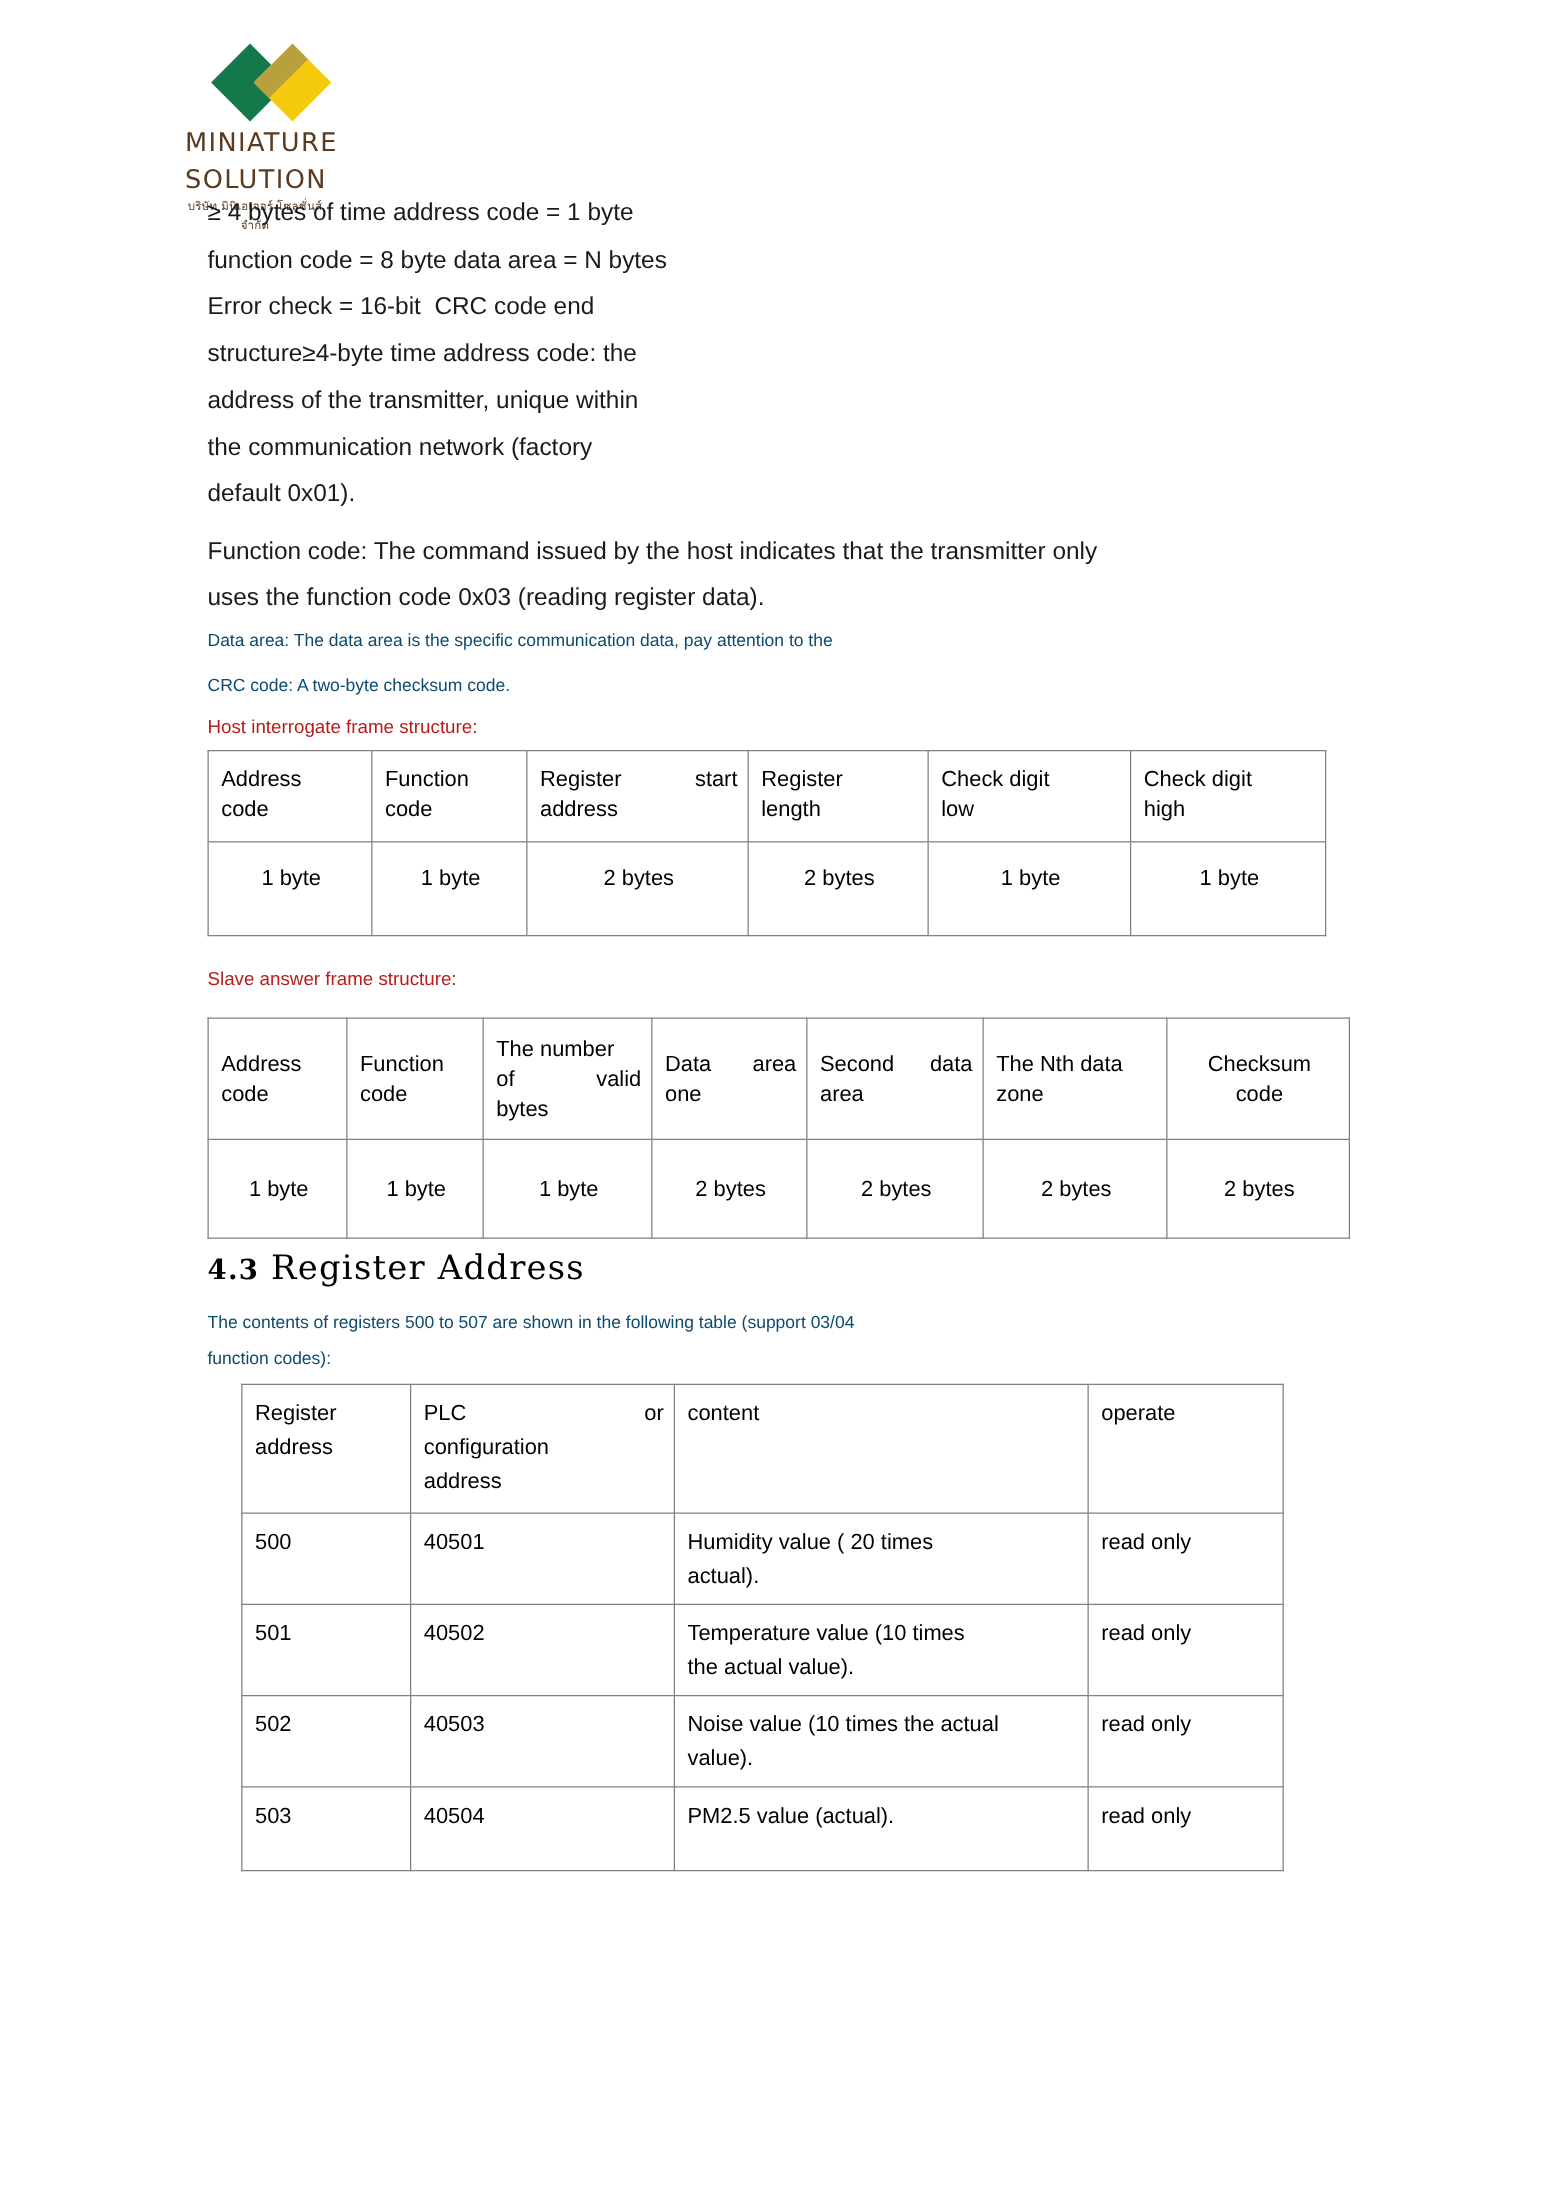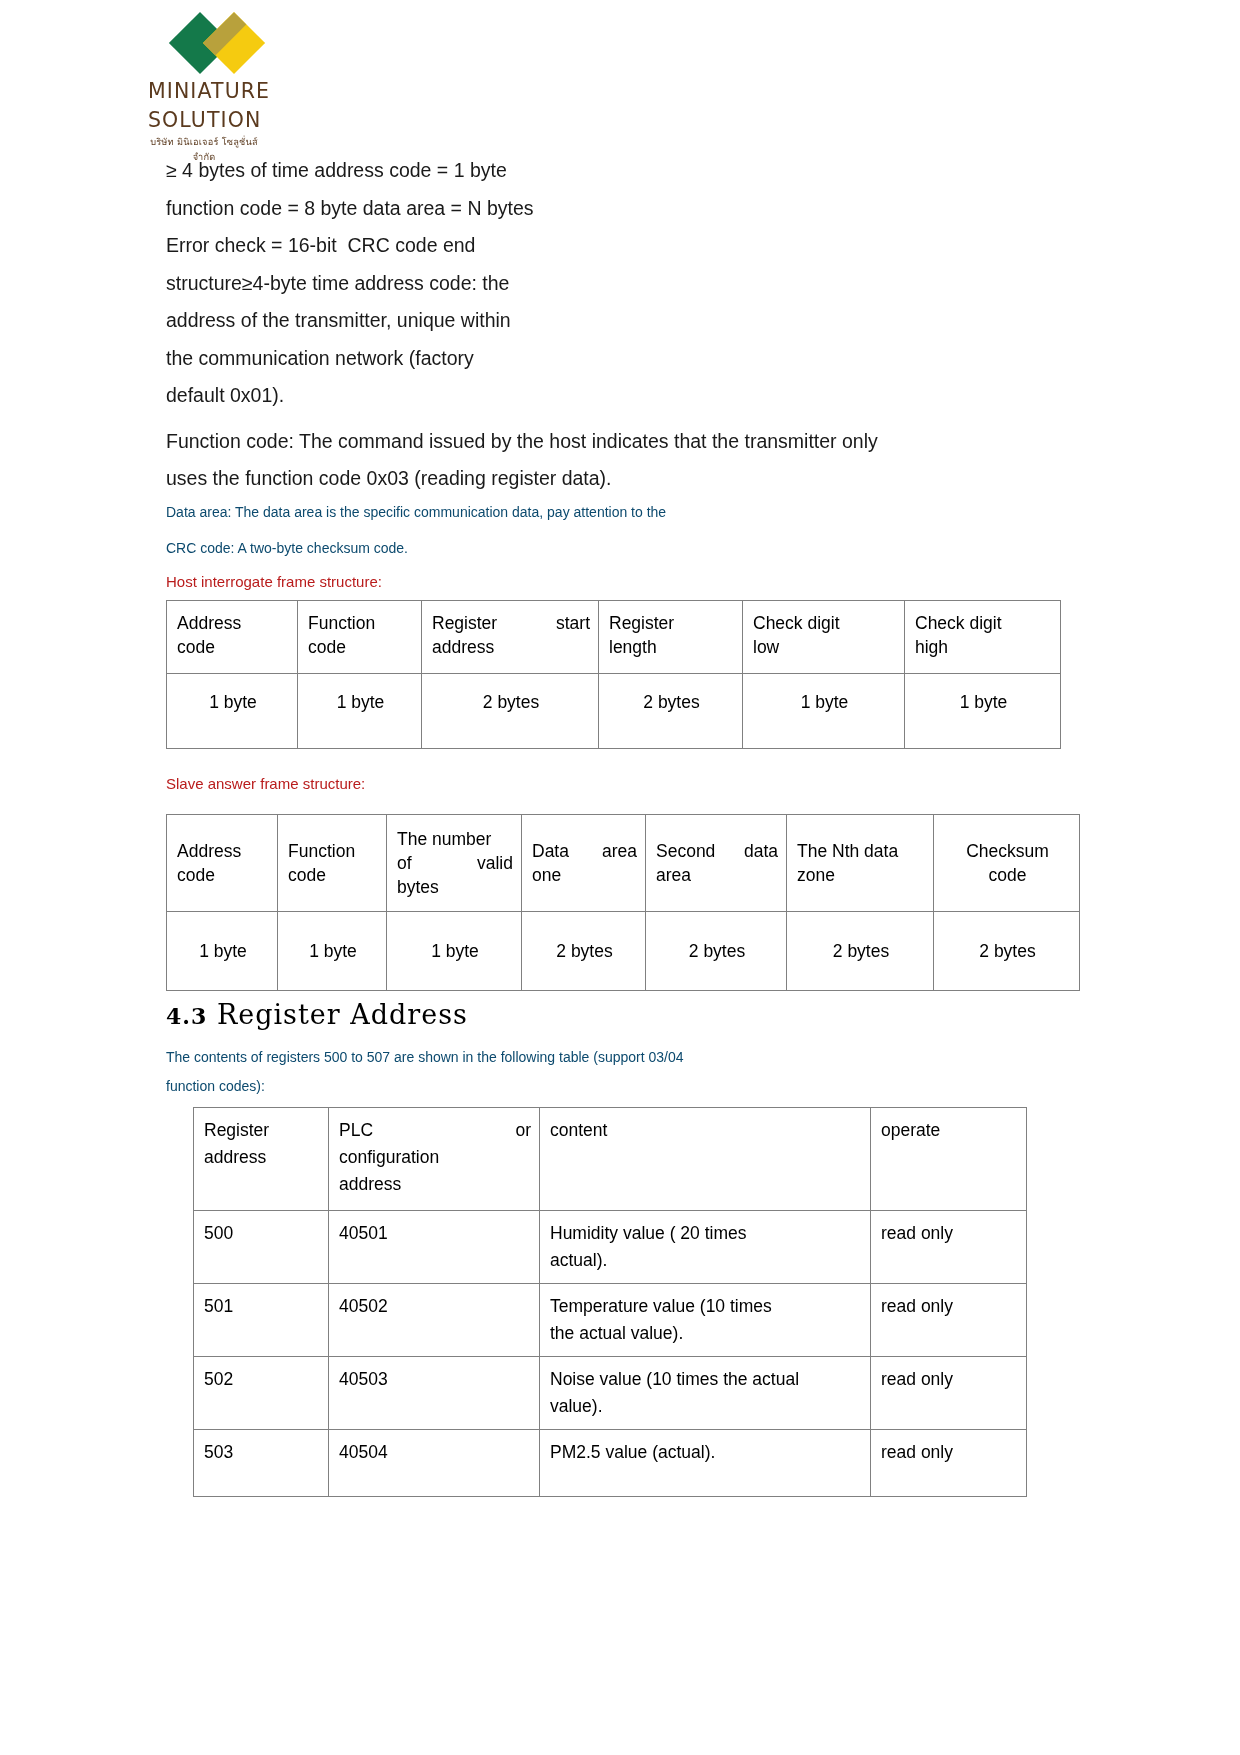--- a/index.html
+++ b/index.html
@@ -20,21 +20,21 @@
     position: relative;
     width: 1240px;
     height: 1755px;
     background: #ffffff;
   }
 
   
   .logo-block {
     position: absolute;
     left: 148px;
-    top: 13px;
+    top: 36px;
     width: 220px;
   }
   .logo-marks {
     position: relative;
     height: 62px;
     margin-left: 20px;
   }
   .diamond {
     position: absolute;
     width: 44px;

